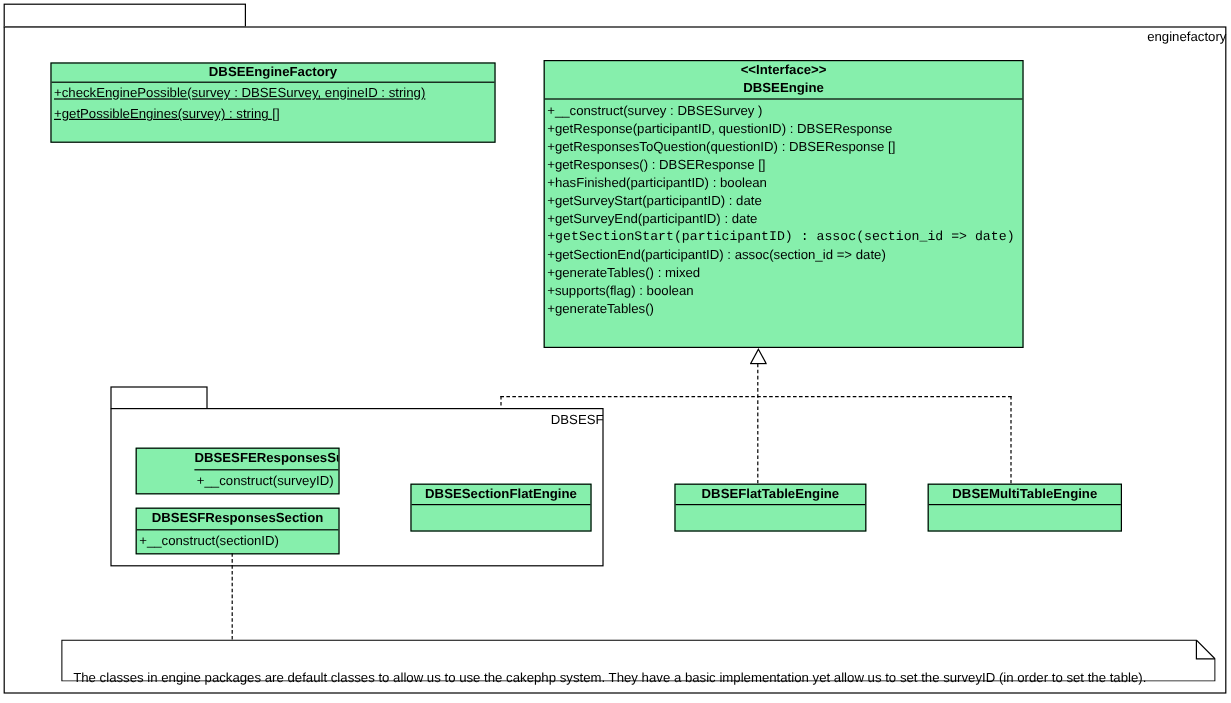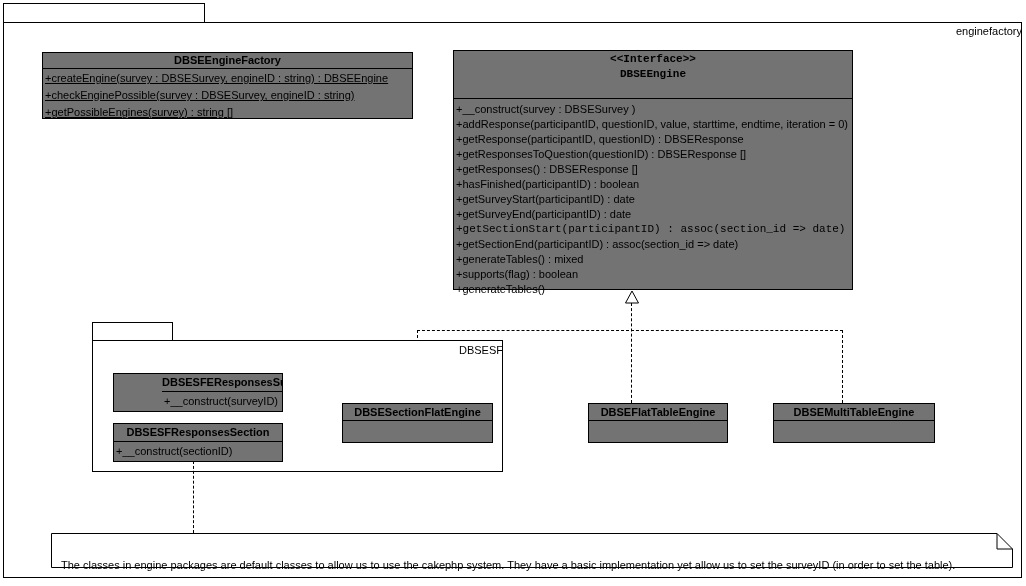--- a/index.html
+++ b/index.html
@@ -5,21 +5,21 @@
   html,body{margin:0;padding:0;background:#fff;}
   #canvas{
     position:relative;width:1026px;height:586px;background:#ffffff;
     font-family:"Liberation Sans",sans-serif;font-size:11px;color:#000;
     overflow:hidden;
   }
   .abs{position:absolute;box-sizing:border-box;}
   .pkg-tab{border:1px solid #000;background:#fff;}
   .pkg-body{border:1px solid #000;background:#fff;}
   .pkg-label{text-align:right;white-space:nowrap;}
-  .cls{border:1px solid #000;background:#737373;}
+  .cls{border:1px solid #000;background:#86efac;}
   .cls-title{
     border-bottom:1px solid #000;font-weight:bold;text-align:center;
     white-space:nowrap;overflow:hidden;box-sizing:border-box;
   }
   .cls-methods{box-sizing:border-box;}
   .m-row{white-space:nowrap;padding-left:2px;overflow:hidden;}
   .m-static{text-decoration:underline;}
   .iface-stereo{font-weight:bold;text-align:center;line-height:15px;}
   .iface-name{font-weight:bold;text-align:center;line-height:15px;}
   .vdash{width:0;border-left:1px dashed #000;}
@@ -31,34 +31,32 @@
 
 <div id="canvas">
 
   <div class="abs pkg-tab" style="left:3px;top:3px;width:202px;height:20px;"></div>
   <div class="abs pkg-body" style="left:3px;top:22px;width:1019px;height:556px;"></div>
   <div class="abs pkg-label" style="left:3px;top:25px;width:1019px;">enginefactory</div>
 
   <div class="abs cls" style="left:42px;top:52px;width:371px;height:67px;">
     <div class="cls-title" style="height:16px;line-height:15px;">DBSEEngineFactory</div>
     <div class="cls-methods" style="padding-top:1px;">
-      <div class="m-row m-static" style="line-height:17px;">+createEngine(survey : DBSESurvey, engineID : string) : DBSEEngine</div>
       <div class="m-row m-static" style="line-height:17px;">+checkEnginePossible(survey : DBSESurvey, engineID : string)</div>
       <div class="m-row m-static" style="line-height:17px;">+getPossibleEngines(survey) : string []</div>
     </div>
   </div>
 
   <div class="abs cls" style="left:453px;top:50px;width:400px;height:240px;">
-    <div style="border-bottom:1px solid #000;padding-top:1px;padding-bottom:16px;font-family:Liberation Mono, monospace;">
+    <div style="border-bottom:1px solid #000;padding-top:1px;padding-bottom:0;">
       <div class="iface-stereo">&lt;&lt;Interface&gt;&gt;</div>
       <div class="iface-name">DBSEEngine</div>
     </div>
     <div class="cls-methods" style="padding-top:3px;">
       <div class="m-row" style="line-height:15px;">+__construct(survey : DBSESurvey )</div>
-      <div class="m-row" style="line-height:15px;">+addResponse(participantID, questionID, value, starttime, endtime, iteration = 0)</div>
       <div class="m-row" style="line-height:15px;">+getResponse(participantID, questionID) : DBSEResponse</div>
       <div class="m-row" style="line-height:15px;">+getResponsesToQuestion(questionID) : DBSEResponse []</div>
       <div class="m-row" style="line-height:15px;">+getResponses() : DBSEResponse []</div>
       <div class="m-row" style="line-height:15px;">+hasFinished(participantID) : boolean</div>
       <div class="m-row" style="line-height:15px;">+getSurveyStart(participantID) : date</div>
       <div class="m-row" style="line-height:15px;">+getSurveyEnd(participantID) : date</div>
       <div class="m-row" style="line-height:15px;font-family:Liberation Mono, monospace;">+getSectionStart(participantID) : assoc(section_id =&gt; date)</div>
       <div class="m-row" style="line-height:15px;">+getSectionEnd(participantID) : assoc(section_id =&gt; date)</div>
       <div class="m-row" style="line-height:15px;">+generateTables() : mixed</div>
       <div class="m-row" style="line-height:15px;">+supports(flag) : boolean</div>
@@ -86,21 +84,21 @@
   <div class="abs cls" style="left:113px;top:423px;width:170px;height:39px;">
     <div class="cls-title" style="height:18px;line-height:17px;">DBSESFResponsesSection</div>
     <div class="m-row" style="line-height:19px;">+__construct(sectionID)</div>
   </div>
 
   <div class="abs cls" style="left:342px;top:403px;width:151px;height:40px;">
     <div class="cls-title" style="height:17px;line-height:16px;">DBSESectionFlatEngine</div>
     <div></div>
   </div>
 
-  <div class="abs cls" style="left:588px;top:403px;width:140px;height:40px;">
+  <div class="abs cls" style="left:562px;top:403px;width:160px;height:40px;">
     <div class="cls-title" style="height:17px;line-height:16px;">DBSEFlatTableEngine</div>
     <div></div>
   </div>
 
   <div class="abs cls" style="left:773px;top:403px;width:162px;height:40px;">
     <div class="cls-title" style="height:17px;line-height:16px;">DBSEMultiTableEngine</div>
     <div></div>
   </div>
 
   <div class="abs vdash" style="left:193px;top:461px;height:72px;"></div>

